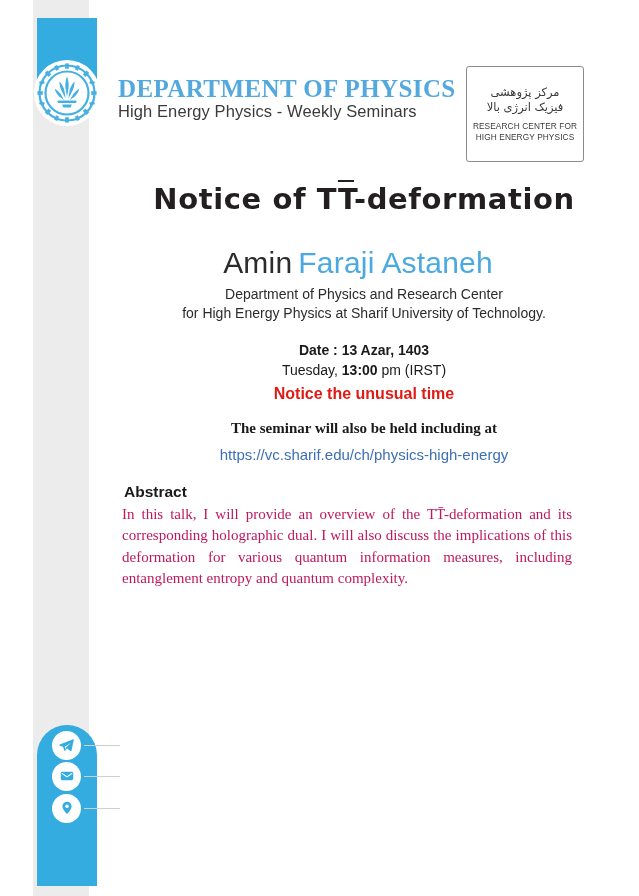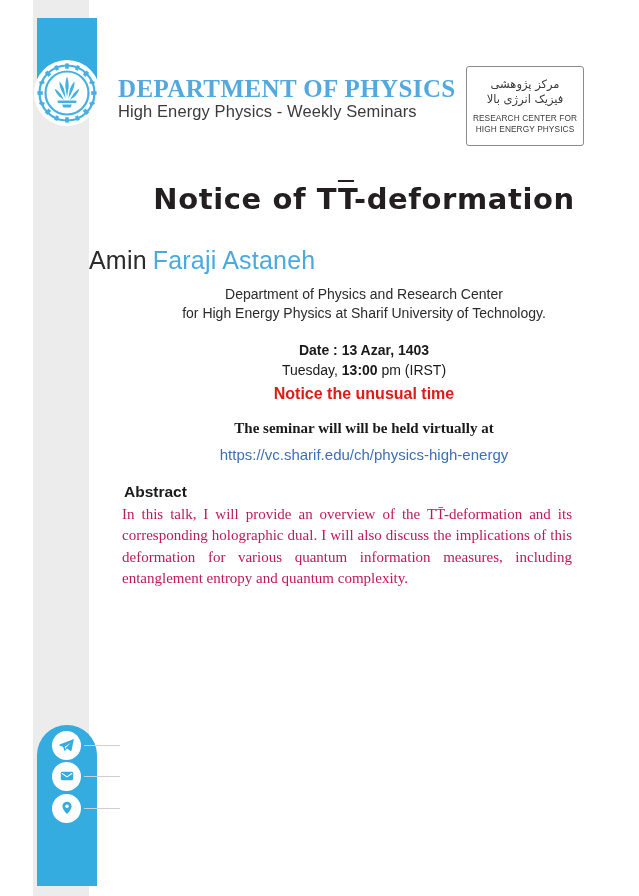--- a/index.html
+++ b/index.html
@@ -80,21 +80,21 @@
     color: #3b3b3b;
     letter-spacing: 0.1px;
     white-space: nowrap;
   }
 
   #research-box {
     position: absolute;
     left: 466px;
     top: 66px;
     width: 118px;
-    height: 80px;
+    height: 96px;
     border: 1px solid #8b8b8b;
     border-radius: 3px;
     background: #ffffff;
     display: flex;
     flex-direction: column;
     align-items: center;
     justify-content: center;
     padding: 2px 4px;
     box-sizing: border-box;
   }
@@ -131,23 +131,23 @@
   }
   .overbar {
     text-decoration: overline;
   }
 
   #speaker {
     position: absolute;
     left: 89px;
     top: 246px;
     width: 538px;
-    text-align: left;
-    font-family: "Liberation Sans", sans-serif;
-    font-size: 25px;
+    text-align: center;
+    font-family: "Liberation Sans", sans-serif;
+    font-size: 30px;
     color: #2b2b2b;
     letter-spacing: 0.2px;
   }
   #speaker .last {
     color: #4aaae0;
     margin-left: 6px;
   }
 
   #affiliation {
     position: absolute;
@@ -334,21 +334,21 @@
   <div>for High Energy Physics at Sharif University of Technology.</div>
 </div>
 
 <div id="date-block">
   <div id="date-line">Date : 13 Azar, 1403</div>
   <div id="time-line"><span>Tuesday,</span> <span class="bold">13:00</span> <span>pm (IRST)</span></div>
   <div id="notice-line">Notice the unusual time</div>
 </div>
 
 <div id="virtual-block">
-  <div id="virtual-label">The seminar will will be held virtually at</div>
+  <div id="virtual-label">The seminar will also be held including at</div>
   <div id="virtual-url">https://vc.sharif.edu/ch/physics-high-energy</div>
 </div>
 
 <div id="abstract-heading">Abstract</div>
 <div id="abstract-body">In this talk, I will provide an overview of the TT̄-deformation and its corresponding holographic dual. I will also discuss the implications of this deformation for various quantum information measures, including entanglement entropy and quantum complexity.</div>
 
 <div class="connector" id="connector-0"></div>
 <div class="connector" id="connector-1"></div>
 <div class="connector" id="connector-2"></div>
 

